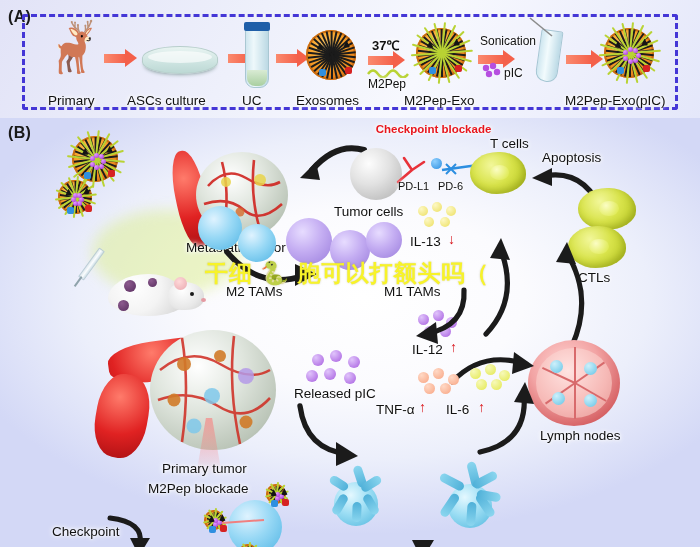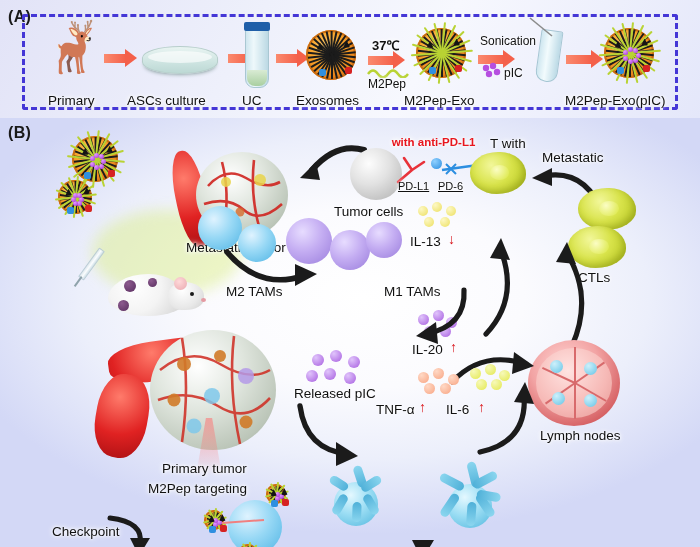--- a/index.html
+++ b/index.html
@@ -16,21 +16,21 @@
 
   
   #panelB{position:absolute;left:0;top:118px;width:700px;height:429px;
           background:radial-gradient(ellipse 60% 55% at 52% 42%,#ffffff 0%,#fbfbfe 38%,#eceffb 68%,#d3d8f6 100%);}
 
   
   .lbl{position:absolute;color:#111;font-size:12.5px;font-weight:400;white-space:nowrap;
        text-shadow:0 0 3px #fff,0 0 5px #fff,0 0 7px #fff;}
   .lbl.big{font-size:13.5px;}
   .lbl.red{color:#e8161d;font-weight:700;font-size:11.5px;line-height:12.5px;white-space:normal;text-align:center;}
-  .lbl.sm{font-size:11px;text-decoration:underline;}
+  .lbl.sm{font-size:11px;}
   .arrowup{color:#d81118;font-weight:bold;font-size:14px;}
   .arrowdn{color:#d81118;font-weight:bold;font-size:14px;}
 
   
   .exo{position:absolute;border-radius:50%;
        background:radial-gradient(circle at 42% 36%,#ffd27a 0%,#f9a52c 38%,#e8801a 70%,#b55a10 100%);
        box-shadow:0 0 0 2px #c96d13 inset;}
   .exo .spike{position:absolute;left:50%;top:50%;width:1.6px;height:50%;
        background:#1c1c1c;transform-origin:50% 0%;}
   .exo .pep{position:absolute;left:50%;top:50%;width:1.8px;height:62%;
@@ -464,42 +464,42 @@
     </svg>
     <div class="lbl big" style="left:186px;top:122px;">Metastatic tumor</div>
 
     <div class="blackarrow" style="left:290px;top:26px;">
       <svg width="76" height="48">
         <path d="M74,6 Q46,-2 22,26" stroke="#1b1b1b" stroke-width="6" fill="none" stroke-linecap="round"></path>
         <path d="M26,18 L10,34 L30,36 Z" fill="#1b1b1b"></path>
       </svg>
     </div>
 
-    <div class="lbl red" style="left:371px;top:18px;width:125px;">with anti-PD-L1</div>
+    <div class="lbl red" style="left:371px;top:5px;width:125px;">Checkpoint blockade</div>
 
     <div class="greycell" style="left:350px;top:30px;width:52px;height:52px;"></div>
     <div class="lbl big" style="left:334px;top:86px;">Tumor cells</div>
 
     <svg style="position:absolute;left:396px;top:38px;" width="48" height="30">
       <path d="M2,26 L16,14 M16,14 L8,2 M16,14 L28,6" stroke="#e8323a" stroke-width="2.6" fill="none" stroke-linecap="round"></path>
     </svg>
     <div class="dot" style="left:431px;top:40px;width:11px;height:11px;background:radial-gradient(circle at 34% 30%,#8fd0ff,#2c8ee0);"></div>
     <svg style="position:absolute;left:440px;top:40px;" width="42" height="20">
       <line x1="2" y1="12" x2="38" y2="7" stroke="#2c8ee0" stroke-width="2.4"></line>
       <path d="M6,6 L16,16 M16,6 L6,16" stroke="#2c8ee0" stroke-width="2"></path>
     </svg>
     <div class="lbl sm" style="left:398px;top:62px;">PD-L1</div>
     <div class="lbl sm" style="left:438px;top:62px;">PD-6</div>
 
-    <div class="lbl big" style="left:490px;top:18px;">T with</div>
+    <div class="lbl big" style="left:490px;top:18px;">T cells</div>
     <div class="tcell" style="left:470px;top:34px;width:56px;height:42px;">
         <div class="nuc"></div>
       </div>
 
-    <div class="lbl big" style="left:542px;top:32px;">Metastatic</div>
+    <div class="lbl big" style="left:542px;top:32px;">Apoptosis</div>
     <div class="blackarrow" style="left:500px;top:42px;">
       <svg width="112" height="66">
         <path d="M104,56 Q86,8 44,16" stroke="#1b1b1b" stroke-width="5.4" fill="none" stroke-linecap="round"></path>
         <path d="M52,8 L32,18 L52,26 Z" fill="#1b1b1b"></path>
       </svg>
     </div>
 
     <div class="tcell" style="left:578px;top:70px;width:58px;height:42px;">
         <div class="nuc"></div>
       </div>
@@ -530,21 +530,21 @@
     <div class="macro m2" style="left:366px;top:104px;width:36px;height:36px;"></div>
 
     <div class="lbl big" style="left:226px;top:166px;">M2 TAMs</div>
     <div class="lbl big" style="left:384px;top:166px;">M1 TAMs</div>
 
     <div class="dot d-pur" style="left:418px;top:196px;width:11px;height:11px;"></div>
     <div class="dot d-pur" style="left:433px;top:192px;width:11px;height:11px;"></div>
     <div class="dot d-pur" style="left:446px;top:199px;width:11px;height:11px;"></div>
     <div class="dot d-pur" style="left:424px;top:208px;width:11px;height:11px;"></div>
     <div class="dot d-pur" style="left:440px;top:208px;width:11px;height:11px;"></div>
-    <div class="lbl big" style="left:412px;top:224px;">IL-20</div>
+    <div class="lbl big" style="left:412px;top:224px;">IL-12</div>
     <div class="lbl arrowup" style="left:450px;top:221px;">↑</div>
 
     <div class="blackarrow" style="left:448px;top:120px;">
       <svg width="78" height="100">
         <path d="M38,96 Q72,60 52,10" stroke="#1b1b1b" stroke-width="5.2" fill="none" stroke-linecap="round"></path>
         <path d="M42,20 L53,0 L62,22 Z" fill="#1b1b1b"></path>
       </svg>
     </div>
 
     <div class="blackarrow" style="left:400px;top:168px;">
@@ -619,21 +619,21 @@
       <circle cx="34" cy="34" r="7" fill="#d07a28" opacity=".9"></circle>
       <circle cx="70" cy="26" r="6" fill="#d07a28" opacity=".9"></circle>
       <circle cx="24" cy="70" r="6.5" fill="#d07a28" opacity=".9"></circle>
       <circle cx="62" cy="66" r="8" fill="#7fc8ea" opacity=".85"></circle>
       <circle cx="96" cy="46" r="8" fill="#b49ae8" opacity=".85"></circle>
       <circle cx="44" cy="96" r="7.5" fill="#7fc8ea" opacity=".85"></circle>
       <circle cx="96" cy="92" r="6.5" fill="#d07a28" opacity=".9"></circle>
     </svg>
     <div class="beam" style="left:196px;top:300px;width:26px;height:58px;clip-path:polygon(38% 0,62% 0,100% 100%,0 100%);"></div>
     <div class="lbl big" style="left:162px;top:343px;">Primary tumor</div>
-    <div class="lbl big" style="left:148px;top:363px;">M2Pep targeting</div>
+    <div class="lbl big" style="left:148px;top:363px;">M2Pep blockade</div>
 
     <div class="lbl big" style="left:52px;top:406px;">Checkpoint</div>
     <div class="blackarrow" style="left:108px;top:396px;">
       <svg width="56" height="42">
         <path d="M2,4 Q36,8 32,30" stroke="#1b1b1b" stroke-width="5" fill="none" stroke-linecap="round"></path>
         <path d="M22,24 L31,42 L42,24 Z" fill="#1b1b1b"></path>
       </svg>
     </div>
 
     <div class="macro m1" style="left:228px;top:382px;width:54px;height:54px;"></div>
@@ -753,14 +753,15 @@
       <div class="arm" style="left:62px;top:8px;width:9px;height:26px;transform:rotate(62deg);"></div>
       <div class="arm" style="left:6px;top:10px;width:9px;height:26px;transform:rotate(-62deg);"></div>
       <div class="arm" style="left:8px;top:50px;width:9px;height:26px;transform:rotate(-146deg);"></div>
       <div class="arm" style="left:58px;top:50px;width:9px;height:26px;transform:rotate(146deg);"></div>
       <div class="arm" style="left:36px;top:60px;width:9px;height:24px;transform:rotate(184deg);"></div>
       <div class="arm" style="left:66px;top:32px;width:9px;height:24px;transform:rotate(100deg);"></div>
     </div>
 
   </div>
 
+  <div class="watermark" style="left:205px;top:258px;">干细 🐍 胞可以打额头吗（</div>
 
 </div>
 
 </body></html>

